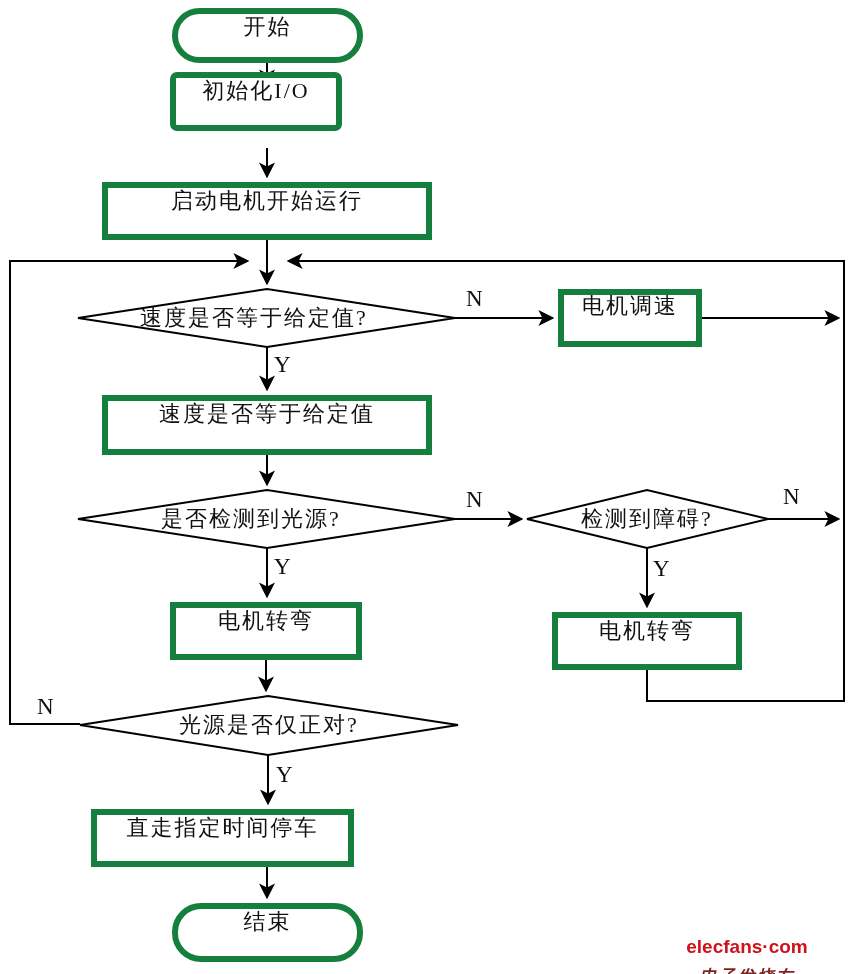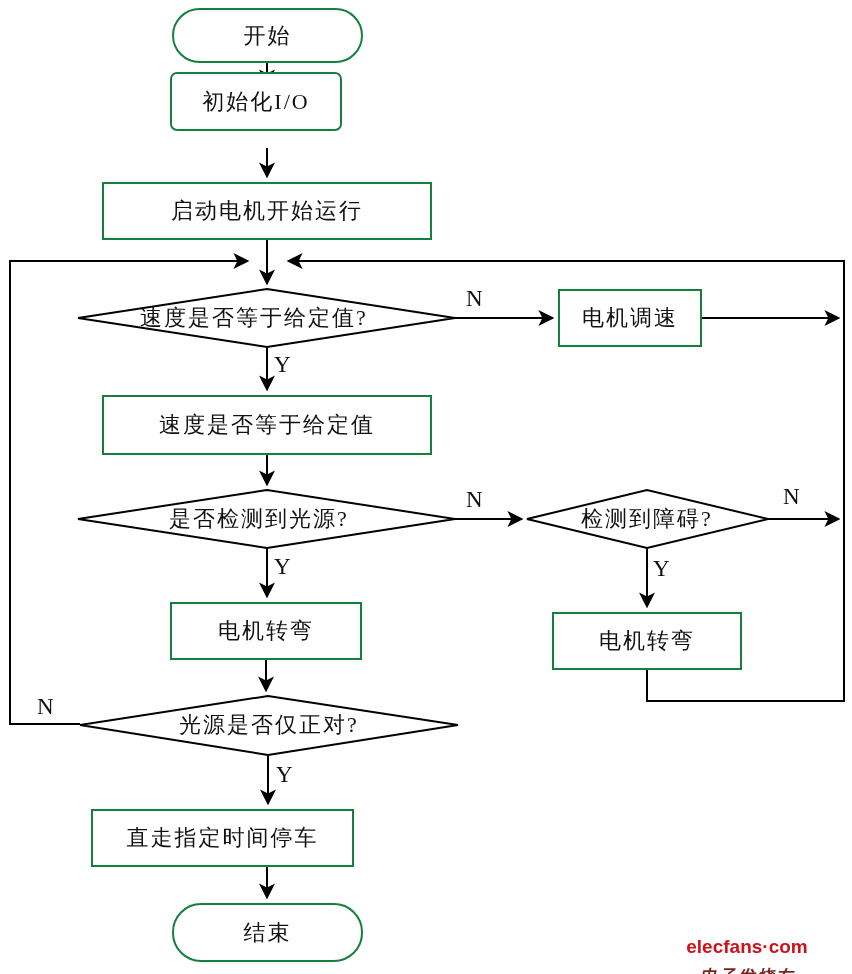--- a/index.html
+++ b/index.html
@@ -3,22 +3,22 @@
 <meta charset="utf-8">
 <style>
   html,body{margin:0;padding:0;background:#ffffff;}
   .stage{
     position:relative;width:852px;height:974px;background:#ffffff;
     font-family:"Liberation Serif","DejaVu Serif",serif;color:#111;
     overflow:hidden;
   }
   .wires{position:absolute;left:0;top:0;width:852px;height:974px;}
   .node{
-    position:absolute;box-sizing:border-box;border:2px solid #15803d;background:#fff;
-    display:flex;align-items:center;justify-content:center;
+    position:absolute;box-sizing:border-box;border:6px solid #15803d;background:#fff;
+    display:flex;justify-content:center;
     font-size:22px;letter-spacing:2px;text-align:center;line-height:1.15;
   }
   .terminal{border-radius:29px;}
   .dlabel{
     position:absolute;display:flex;align-items:center;justify-content:center;
     font-size:22px;letter-spacing:2px;text-align:center;pointer-events:none;
   }
   .elabel{
     position:absolute;font-size:23px;font-family:"Liberation Serif","DejaVu Serif",serif;
   }
@@ -93,21 +93,21 @@
   </div>
 
   <div class="node" style="left:170px;top:72px;width:172px;height:59px;border-radius:7px;">
     <span>初始化I/O</span>
   </div>
 
   <div class="node" style="left:102px;top:182px;width:330px;height:58px;">
     <span>启动电机开始运行</span>
   </div>
 
-  <div class="node" style="left:558px;top:289px;width:144px;height:58px;">
+  <div class="node" style="left:558px;top:289px;width:144px;height:58px;font-family:Liberation Mono, monospace;">
     <span>电机调速</span>
   </div>
 
   <div class="node" style="left:102px;top:395px;width:330px;height:60px;">
     <span>速度是否等于给定值</span>
   </div>
 
   <div class="node" style="left:170px;top:602px;width:192px;height:58px;">
     <span>电机转弯</span>
   </div>
@@ -118,21 +118,21 @@
 
   <div class="node" style="left:91px;top:809px;width:263px;height:58px;">
     <span>直走指定时间停车</span>
   </div>
 
   <div class="node terminal" style="left:172px;top:903px;width:191px;height:59px;">
     <span>结束</span>
   </div>
 
   <div class="dlabel" style="left:84px;top:303px;width:340px;height:30px;">速度是否等于给定值?</div>
-  <div class="dlabel" style="left:89px;top:504px;width:340px;height:30px;">是否检测到光源?</div>
+  <div class="dlabel" style="left:81px;top:504px;width:340px;height:30px;">是否检测到光源?</div>
   <div class="dlabel" style="left:537px;top:504px;width:220px;height:30px;">检测到障碍?</div>
   <div class="dlabel" style="left:99px;top:710px;width:340px;height:30px;">光源是否仅正对?</div>
 
   <div class="elabel" style="left:466px;top:286px;">N</div>
   <div class="elabel" style="left:274px;top:352px;">Y</div>
   <div class="elabel" style="left:466px;top:487px;">N</div>
   <div class="elabel" style="left:274px;top:554px;">Y</div>
   <div class="elabel" style="left:783px;top:484px;">N</div>
   <div class="elabel" style="left:653px;top:556px;">Y</div>
   <div class="elabel" style="left:37px;top:694px;">N</div>

